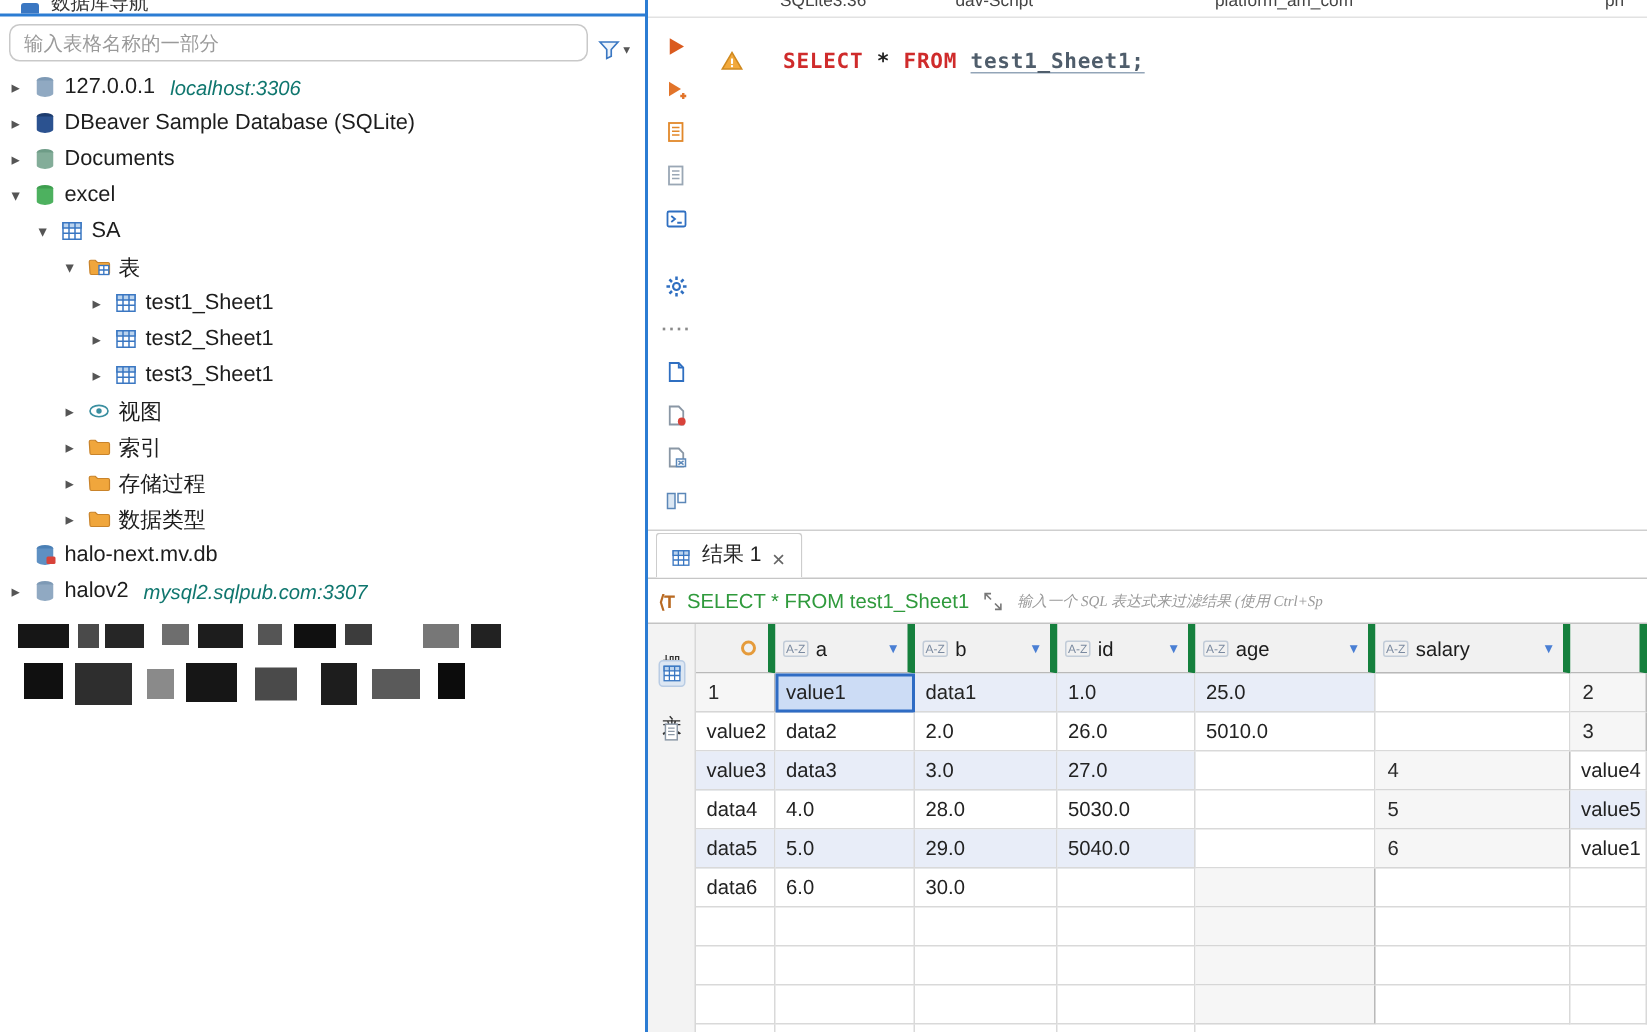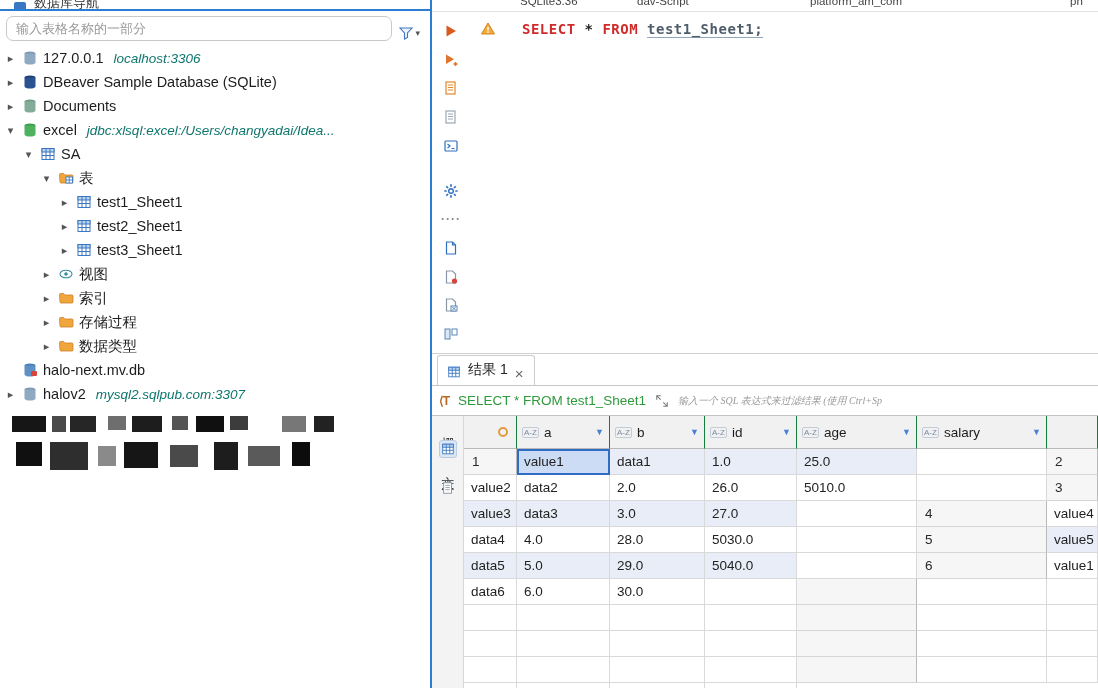--- a/index.html
+++ b/index.html
@@ -36,21 +36,21 @@
   .right-top-strip { height:12px; overflow:hidden; border-bottom:1px solid #e2e2e2; position:relative; font-size:11.5px; color:#444; }
   .right-top-strip span { position:absolute; top:-5px; }
 
   .sql-area { height:342px; display:flex; border-bottom:1px solid #cfcfcf; }
   .sql-toolbar { width:38px; flex:none; display:flex; flex-direction:column; align-items:center; padding-top:9px; }
   .tbtn { width:20px; height:20px; display:flex; align-items:center; justify-content:center; margin-bottom:9px; cursor:pointer; }
   .tbtn.gap { margin-top:16px; }
   .dots { color:#8a8a8a; font-weight:bold; font-size:12px; letter-spacing:1px; }
   .sql-editor { flex:1; padding-top:9px; }
   .sql-line { display:flex; align-items:center; gap:12px; padding-left:10px;
-    font-family:"DejaVu Sans Mono", monospace; font-size:14px; font-weight:bold; }
+    font-family:"DejaVu Sans Mono", monospace; font-size:14px; font-weight:bold;margin-top:12px; }
   .sql-text { margin-left:14px; letter-spacing:.5px; }
   .kw { color:#cf2b2b; }
   .star { color:#222; }
   .tbl { color:#4f5d6b; text-decoration:underline; text-decoration-color:#93a5b8; text-underline-offset:3px; }
 
   .results { flex:1; display:flex; flex-direction:column; overflow:hidden; }
   .results-tabbar { height:32px; border-bottom:1px solid #c6c6c6; display:flex; align-items:flex-end; padding-left:5px; }
   .results-tab { display:flex; align-items:flex-end; gap:7px; padding:5px 11px 6px 9px; font-size:14px;
     border:1px solid #cdcdcd; border-bottom:none; border-radius:3px 3px 0 0; background:#fff; cursor:pointer; }
   .tab-close { color:#666; font-size:15px; line-height:10px; cursor:pointer; }
@@ -64,21 +64,21 @@
   .side-strip { width:32px; flex:none; background:#f3f3f3; border-right:1px solid #d8d8d8;
     display:flex; flex-direction:column; align-items:center; padding-top:10px; gap:8px; }
   .vtab { writing-mode:vertical-rl; text-orientation:upright; font-size:13px; color:#333; letter-spacing:3px; cursor:pointer; }
   .strip-ico { width:18px; height:18px; display:flex; align-items:center; justify-content:center;
     background:#dde7f3; border:1px solid #b9cce4; border-radius:3px; cursor:pointer; }
   .strip-ico2 { width:16px; height:16px; display:flex; align-items:center; justify-content:center; cursor:pointer; }
 
   .grid { flex:1; display:grid; overflow:hidden; font-size:13.5px;
     grid-template-columns:53px 93px 95px 92px 120px 130px 1fr;
     grid-auto-rows:26px; grid-template-rows:33px; background:#fff; }
-  .hc { background:#f1f1f1; border-right:1px solid #15803d; border-bottom:1px solid #b9b9b9;
+  .hc { background:#f1f1f1; border-right:5px solid #15803d; border-bottom:1px solid #b9b9b9;
     display:flex; align-items:center; gap:5px; padding:0 5px; cursor:pointer; }
   .hc .cname { color:#1c1c1c; }
   .az { font-size:8px; color:#7a8aa0; border:1px solid #c2ccd8; border-radius:2px; padding:0 1px; line-height:9px; flex:none; }
   .sortarrow { margin-left:auto; color:#4a7fd4; font-size:9px; }
   .corner { justify-content:flex-end; padding-right:8px; }
   .keyring { width:10px; height:10px; border:2px solid #e59b3b; border-radius:50%; }
   .rn { background:#f6f6f6; border-right:1px solid #b9b9b9; border-bottom:1px solid #d6d6d6;
     display:flex; align-items:center; padding-left:8px; color:#2a2a2a; cursor:pointer; }
   .dc { border-right:1px solid #d9d9d9; border-bottom:1px solid #d9d9d9; display:flex; align-items:center; padding-left:7px; cursor:pointer; }
   .tint { background:#e8edf8; }
@@ -138,21 +138,20 @@
         <span>Documents</span>
       </div>
 
       <div class="titem lv0">
         <span class="chev">▾</span>
         <svg class="i16" viewBox="0 0 16 16">
             <ellipse cx="8" cy="3.6" rx="5.5" ry="2.2" fill="#3e9e4f"></ellipse>
             <path d="M2.5 3.6v8.8c0 1.2 2.5 2.2 5.5 2.2s5.5-1 5.5-2.2V3.6" fill="#4db15f"></path>
           </svg>
         <span>excel</span>
-        <span class="tdetail">jdbc:xlsql:excel:/Users/changyadai/Idea...</span>
       </div>
 
       <div class="titem lv1">
         <span class="chev">▾</span>
         <svg class="i16" viewBox="0 0 16 16">
             <rect x="2" y="2.5" width="12" height="11" fill="#fff" stroke="#3a77c2"></rect>
             <rect x="2" y="2.5" width="12" height="3.5" fill="#bcd4ee" stroke="#3a77c2"></rect>
             <path d="M2 9.5h12M6 2.5v11M10 2.5v11" stroke="#3a77c2" stroke-width="1" fill="none"></path>
           </svg>
         <span>SA</span>

